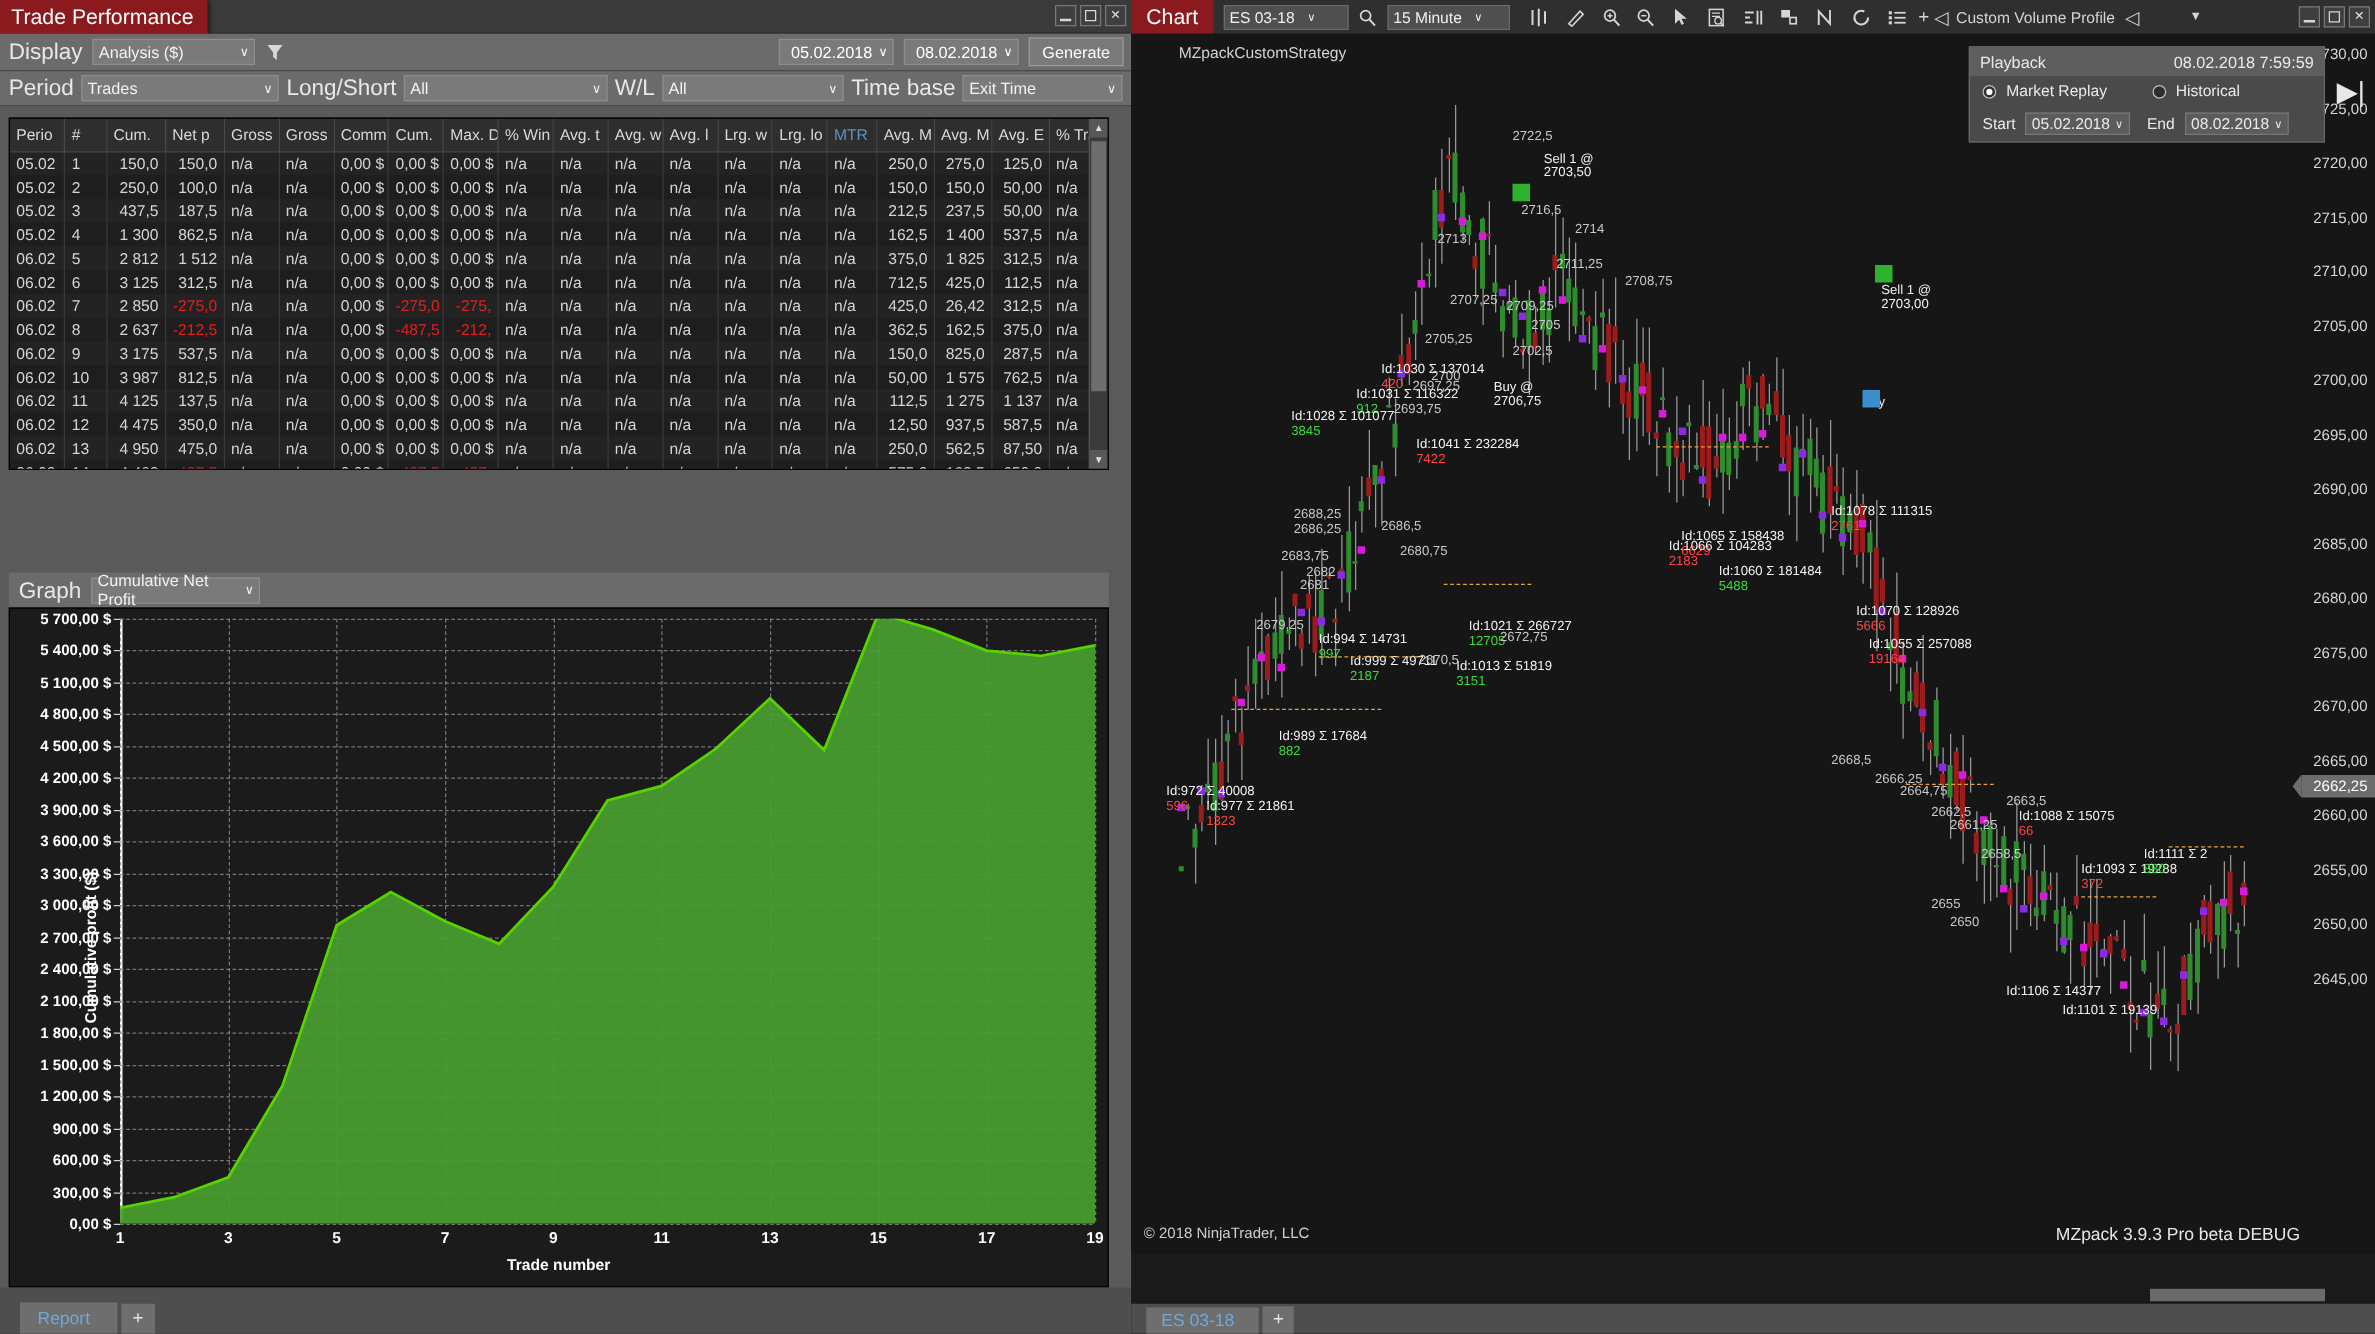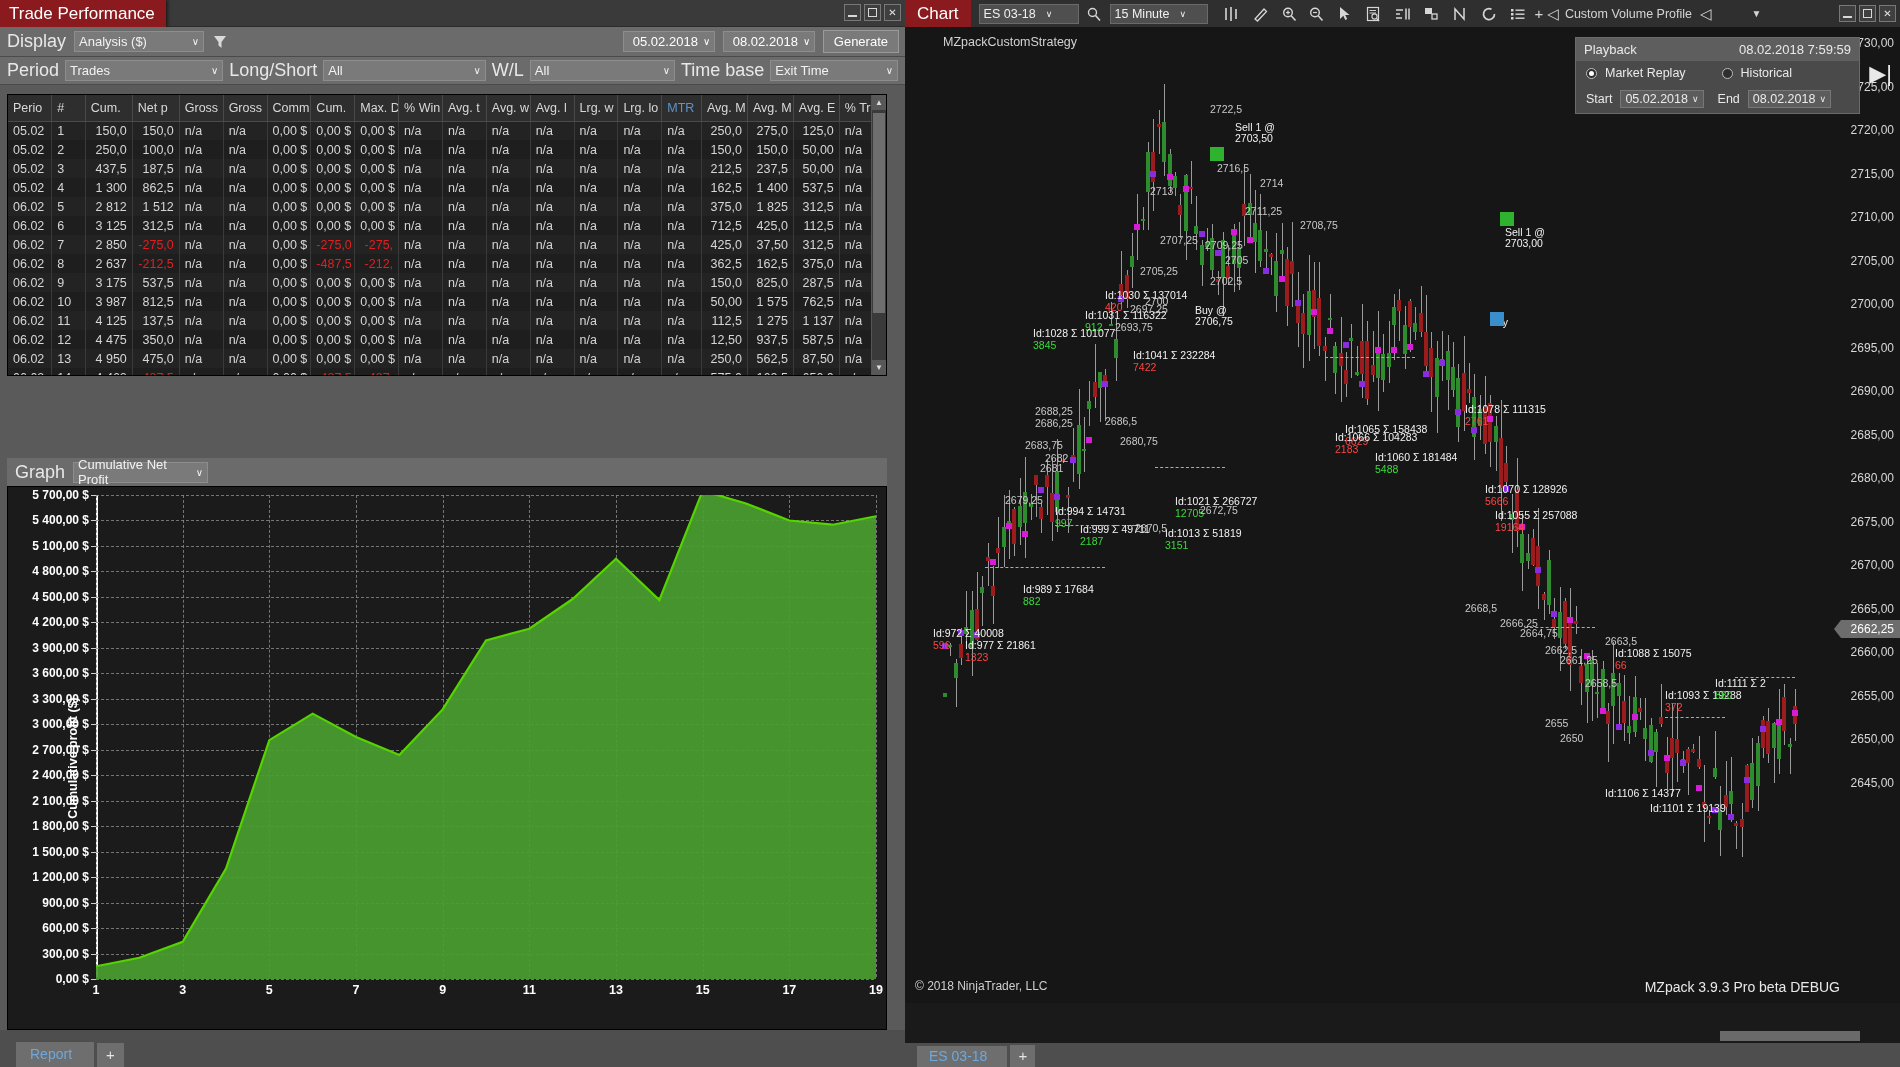--- a/index.html
+++ b/index.html
@@ -446,21 +446,21 @@
               <td class="neg">-275,0</td>
               <td class="neg">-275,</td>
               <td class="">n/a</td>
               <td class="">n/a</td>
               <td class="">n/a</td>
               <td class="">n/a</td>
               <td class="">n/a</td>
               <td class="">n/a</td>
               <td class="">n/a</td>
               <td class="num">425,0</td>
-              <td class="num">37,50</td>
+              <td class="num">26,42</td>
               <td class="num">312,5</td>
               <td class="">n/a</td>
             </tr>
             <tr>
               <td class="">06.02</td>
               <td class="">8</td>
               <td class="num">2 637</td>
               <td class="neg">-212,5</td>
               <td class="">n/a</td>
               <td class="">n/a</td>
@@ -690,20 +690,21 @@
           <div class="xtick" style="left: 606.667px;">15</div>
           <div class="vgrid" style="left: 693.333px;"></div>
           <div class="xtick" style="left: 693.333px;">17</div>
           <div class="vgrid" style="left: 780px;"></div>
           <div class="xtick" style="left: 780px;">19</div>
           <svg width="780" height="484" style="position: absolute; left: 0px; top: 0px;">
             <polygon points="0,484 0,471.2631578947368 43.33333333333333,462.7719298245614 86.66666666666666,446.85087719298247 130,373.6140350877193 173.33333333333331,245.1842105263158 216.66666666666669,218.64912280701753 260,242 303.3333333333333,260.04385964912285 346.66666666666663,214.40350877192986 390,145.41228070175436 433.33333333333337,133.73684210526312 476.6666666666667,104.01754385964915 520,63.68421052631578 563.3333333333334,105.07894736842104 606.6666666666666,-4.245614035087726 650,8.491228070175453 693.3333333333333,25.473684210526358 736.6666666666666,29.719298245614027 780,21.22807017543863 780,484" fill="#4a9e2f" fill-opacity="0.92"></polygon>
             <polyline points="0,471.2631578947368 43.33333333333333,462.7719298245614 86.66666666666666,446.85087719298247 130,373.6140350877193 173.33333333333331,245.1842105263158 216.66666666666669,218.64912280701753 260,242 303.3333333333333,260.04385964912285 346.66666666666663,214.40350877192986 390,145.41228070175436 433.33333333333337,133.73684210526312 476.6666666666667,104.01754385964915 520,63.68421052631578 563.3333333333334,105.07894736842104 606.6666666666666,-4.245614035087726 650,8.491228070175453 693.3333333333333,25.473684210526358 736.6666666666666,29.719298245614027 780,21.22807017543863" fill="none" stroke="#55d400" stroke-width="2.2"></polyline>
           </svg>
         </div>
+      <div class="xlabel">Trade number</div>
     </div>
 
     <div class="report-bar">
       <div class="report-tab">Report</div>
       <div class="plus-tab">+</div>
     </div>
   </div>
 
   <div class="right-panel">
 

